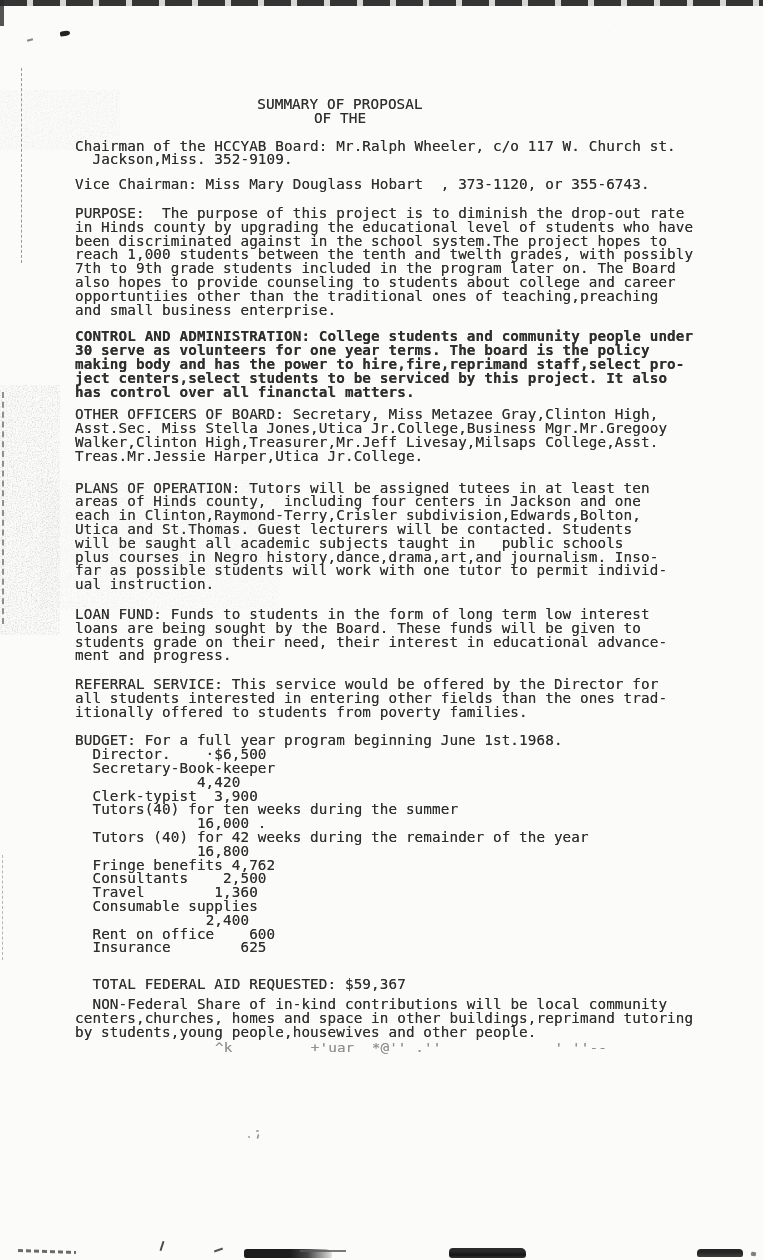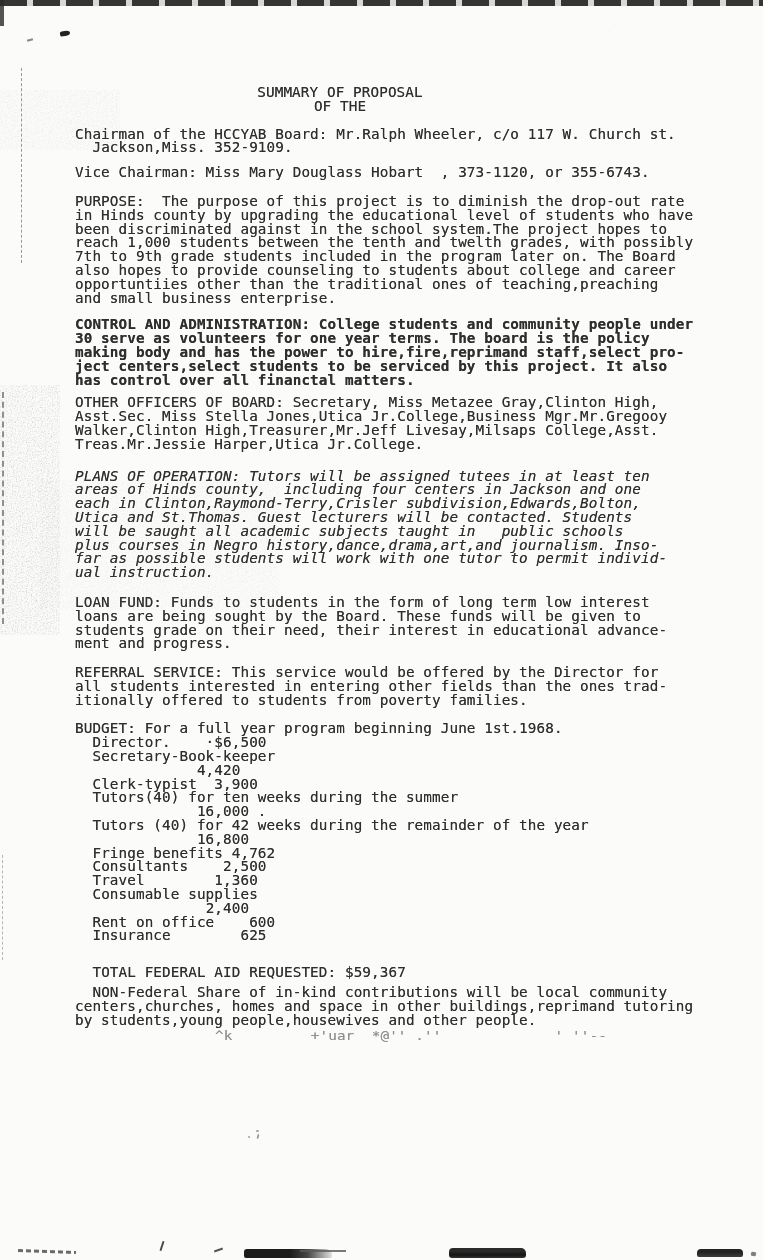--- a/index.html
+++ b/index.html
@@ -6,30 +6,30 @@
   .page{
     position:relative;
     width:763px;height:1260px;
     background:#fbfbf9;
     overflow:hidden;
     font-family:"DejaVu Sans Mono","Liberation Mono",monospace;
     font-size:14.3px;
     line-height:13.8px;
     color:#2e2e2e;
   }
-  .content{position:absolute;left:75px;top:86px;width:650px;z-index:2;}
+  .content{position:absolute;left:75px;top:98px;width:650px;z-index:2;}
   .tw{
     white-space:pre-wrap;
     text-shadow:0 0 0.5px rgba(30,30,30,0.65);
     letter-spacing:0.1px;
   }
   .tc{width:530px;text-align:center;}
   .mt6{margin-top:6px;}  .mt11{margin-top:11px;} .mt13{margin-top:13px;font-weight:bold;}
   .mt14{margin-top:14px;} .mt15{margin-top:15px;} .mt16{margin-top:16px;}
-  .mt17{margin-top:9px;} .mt18{margin-top:18px;font-style:italic;} .mt23{margin-top:23px;}
+  .mt17{margin-top:9px;} .mt18{margin-top:18px;} .mt23{margin-top:23px;}
   .smudge{
     margin-top:3px;margin-left:140px;
     opacity:0.55;filter:blur(0.35px);transform:scaleY(0.85);
     color:#3a3a3a;
   }
   
   .top-edge{
     position:absolute;top:0;left:0;width:763px;height:6px;z-index:3;
     background:repeating-linear-gradient(90deg,#1f1f1f 0 27px,rgba(31,31,31,0.18) 27px 33px);
     opacity:0.9;

